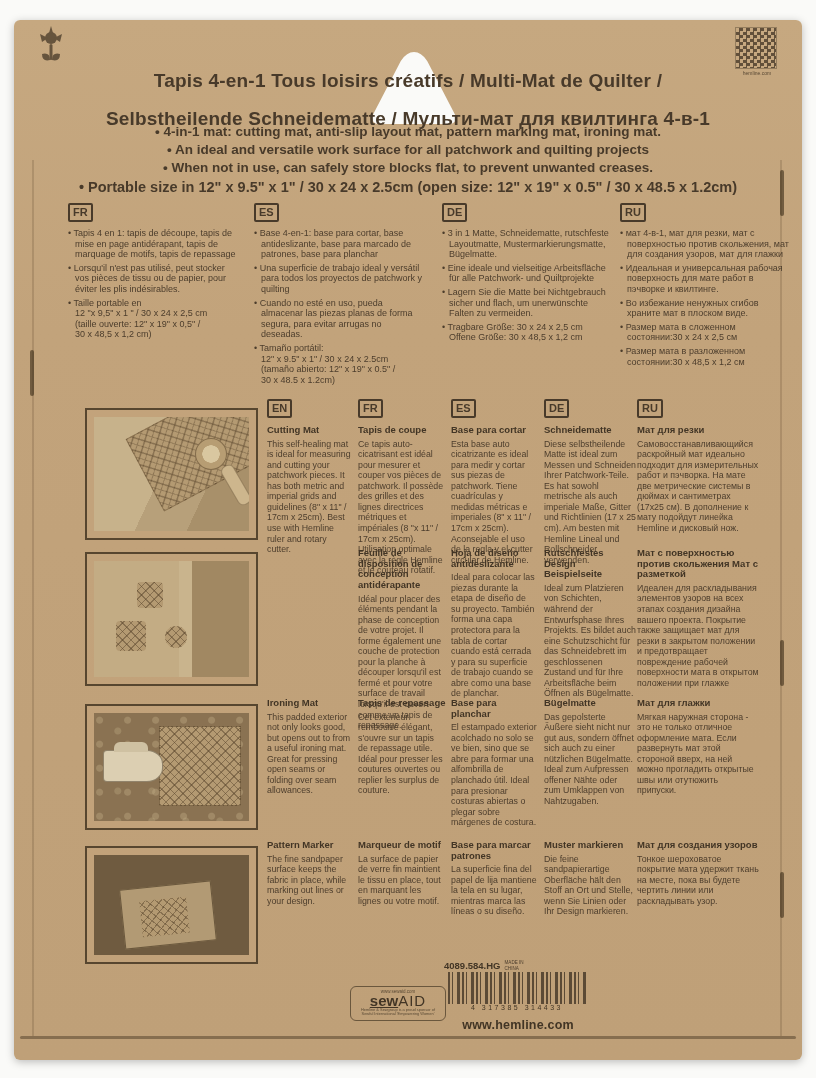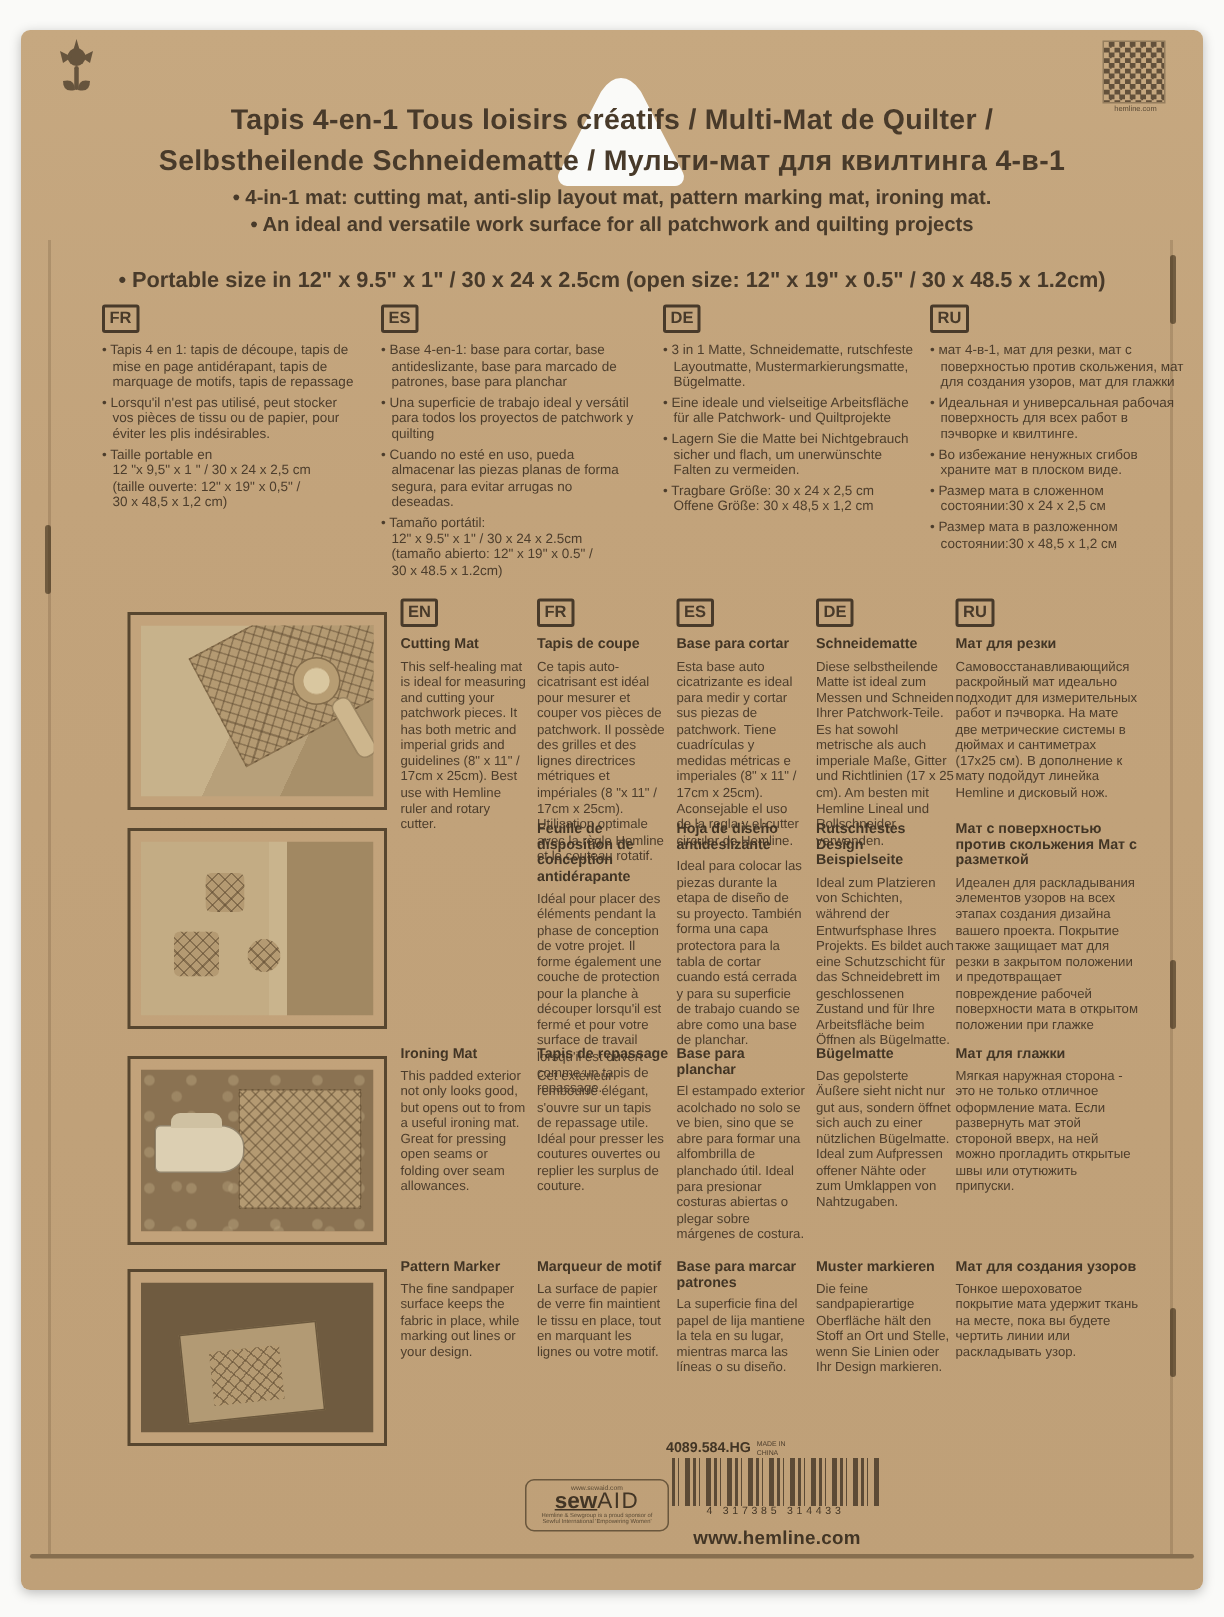--- a/index.html
+++ b/index.html
@@ -20,21 +20,21 @@
   .emblem{position:absolute;left:22px;top:4px;width:30px;height:46px;opacity:.85;}
   .qr{position:absolute;left:722px;top:8px;width:40px;height:40px;opacity:.8;
       background:
         repeating-conic-gradient(#4a3b2a 0% 25%, transparent 0% 50%);
       background-size:7px 7px;outline:1px solid rgba(74,59,42,.5);}
   .qr-caption{position:absolute;left:718px;top:50px;width:50px;font-size:5px;color:#5a4a35;text-align:center;}
 
   
   .title{position:absolute;left:0;width:100%;text-align:center;font-weight:bold;
          font-size:19px;color:#483a2a;letter-spacing:.2px;}
-  .t1{top:50px}.t2{top:77px}
+  .t1{top:50px}.t2{top:88px}
   .hbul{position:absolute;left:0;width:100%;text-align:center;font-weight:bold;
         font-size:13.5px;color:#483a2a;}
   .hb0{top:104px}.hb1{top:122px}.hb2{top:140px}
   .hb3{top:159px;font-size:14.5px}
   .hbul:before{content:"• ";}
 
   
   .lang-col{position:absolute;top:182px;width:170px;}
   .lc0{left:54px}.lc1{left:240px}.lc2{left:428px}.lc3{left:606px}
   .badge{display:inline-block;border:2px solid #483a2a;border-radius:2px;padding:0 3px;
@@ -131,20 +131,21 @@
       </g>
     </svg>
   </div>
   <div class="qr"></div>
   <div class="qr-caption">hemline.com</div>
 
   <div class="title t1">Tapis 4-en-1 Tous loisirs créatifs / Multi-Mat de Quilter /</div>
   <div class="title t2">Selbstheilende Schneidematte / Мульти-мат для квилтинга 4-в-1</div>
   <div class="hbul hb0">4-in-1 mat: cutting mat, anti-slip layout mat, pattern marking mat, ironing mat.</div>
   <div class="hbul hb1">An ideal and versatile work surface for all patchwork and quilting projects</div>
+  <div class="hbul hb2">When not in use, can safely store blocks flat, to prevent unwanted creases.</div>
   <div class="hbul hb3">Portable size in 12" x 9.5" x 1" / 30 x 24 x 2.5cm (open size: 12" x 19" x 0.5" / 30 x 48.5 x 1.2cm)</div>
 
   <div class="lang-col lc0">
     <span class="badge">FR</span>
     <div class="li">Tapis 4 en 1: tapis de découpe, tapis de mise en page antidérapant, tapis de marquage de motifs, tapis de repassage</div>
     <div class="li">Lorsqu'il n'est pas utilisé, peut stocker vos pièces de tissu ou de papier, pour éviter les plis indésirables.</div>
     <div class="li pre">Taille portable en
 12 "x 9,5" x 1 " / 30 x 24 x 2,5 cm
 (taille ouverte: 12" x 19" x 0,5" /
 30 x 48,5 x 1,2 cm)</div>
@@ -163,21 +164,21 @@
     <span class="badge">DE</span>
     <div class="li">3 in 1 Matte, Schneidematte, rutschfeste Layoutmatte, Mustermarkierungsmatte, Bügelmatte.</div>
     <div class="li">Eine ideale und vielseitige Arbeitsfläche für alle Patchwork- und Quiltprojekte</div>
     <div class="li">Lagern Sie die Matte bei Nichtgebrauch sicher und flach, um unerwünschte Falten zu vermeiden.</div>
     <div class="li pre">Tragbare Größe: 30 x 24 x 2,5 cm
 Offene Größe: 30 x 48,5 x 1,2 cm</div>
   </div>
   <div class="lang-col lc3">
     <span class="badge">RU</span>
     <div class="li">мат 4-в-1, мат для резки, мат с поверхностью против скольжения, мат для создания узоров, мат для глажки</div>
-    <div class="li">Идеальная и универсальная рабочая поверхность для всех работ в пэчворке и квилтинге.</div>
+    <div class="li">Идеальная и универсальная рабочая поверхность для мате работ в пэчворке и квилтинге.</div>
     <div class="li">Во избежание ненужных сгибов храните мат в плоском виде.</div>
     <div class="li">Размер мата в сложенном состоянии:30 х 24 х 2,5 см</div>
     <div class="li">Размер мата в разложенном состоянии:30 х 48,5 х 1,2 см</div>
   </div>
 
   <div class="photo-frame pf1">
     <div class="photo">
         <div class="ph-base1"></div>
         <div class="strip1 hatch"></div>
       <div class="cutter-blade"></div>

